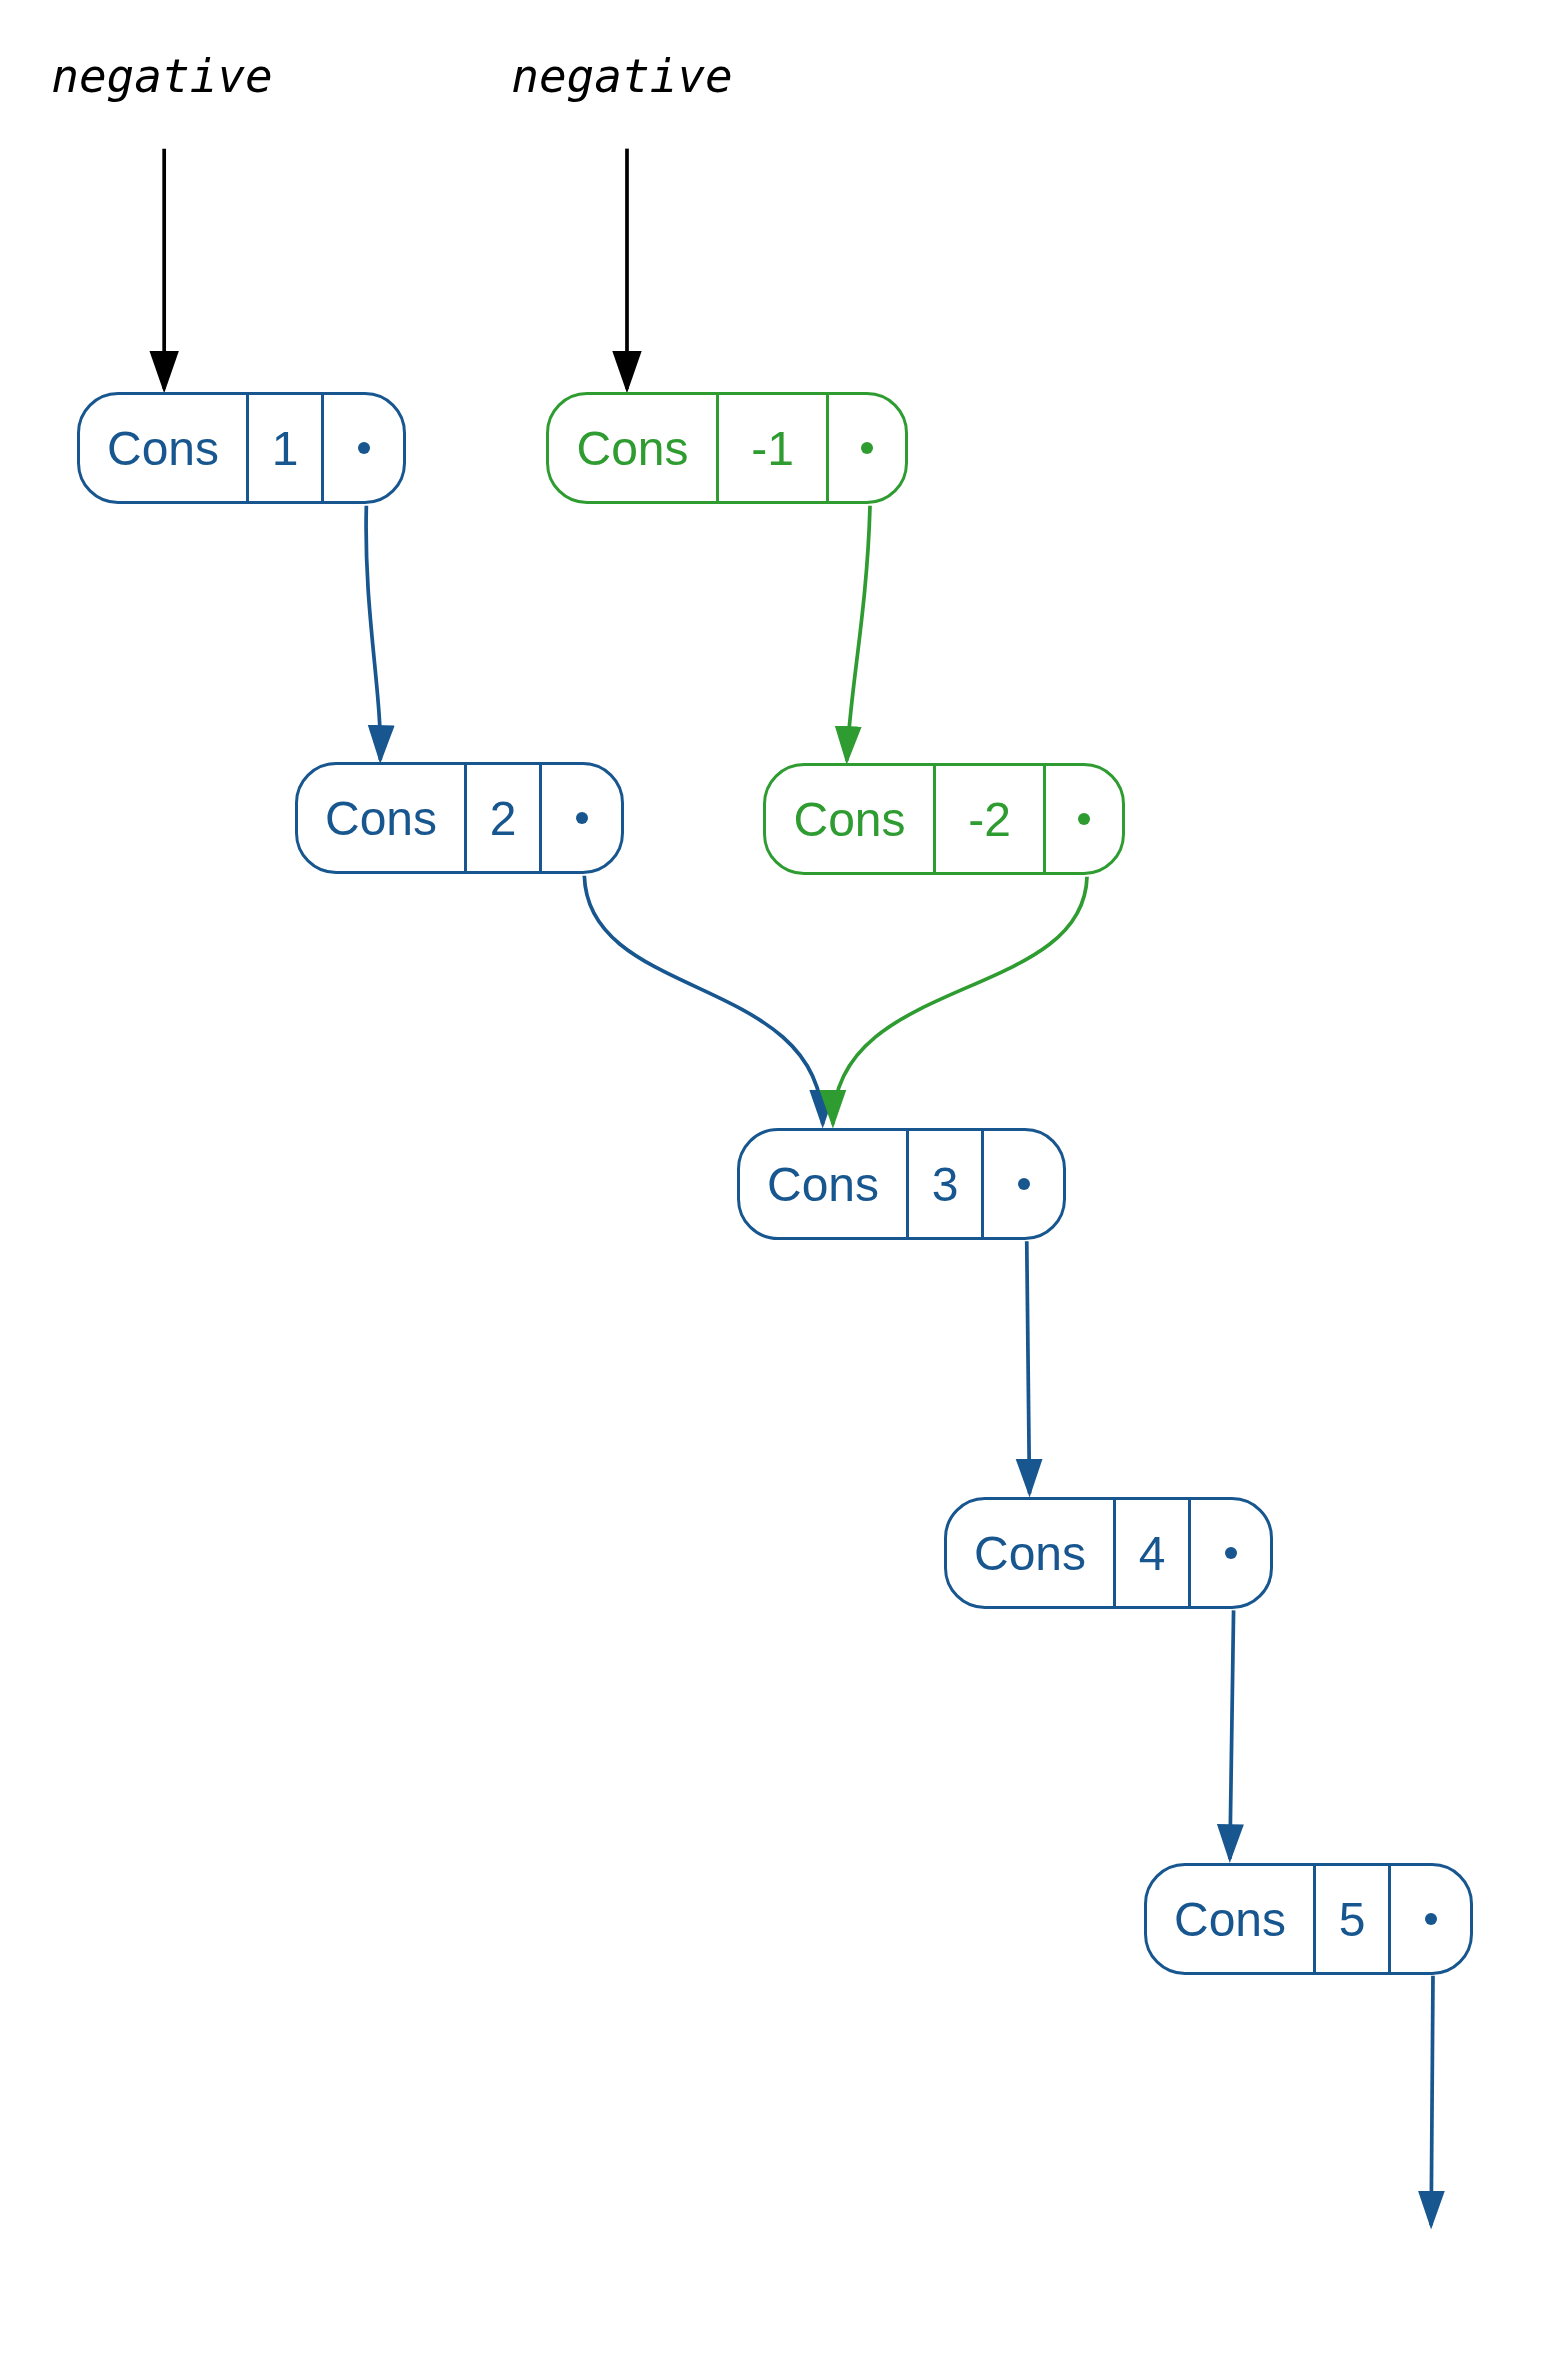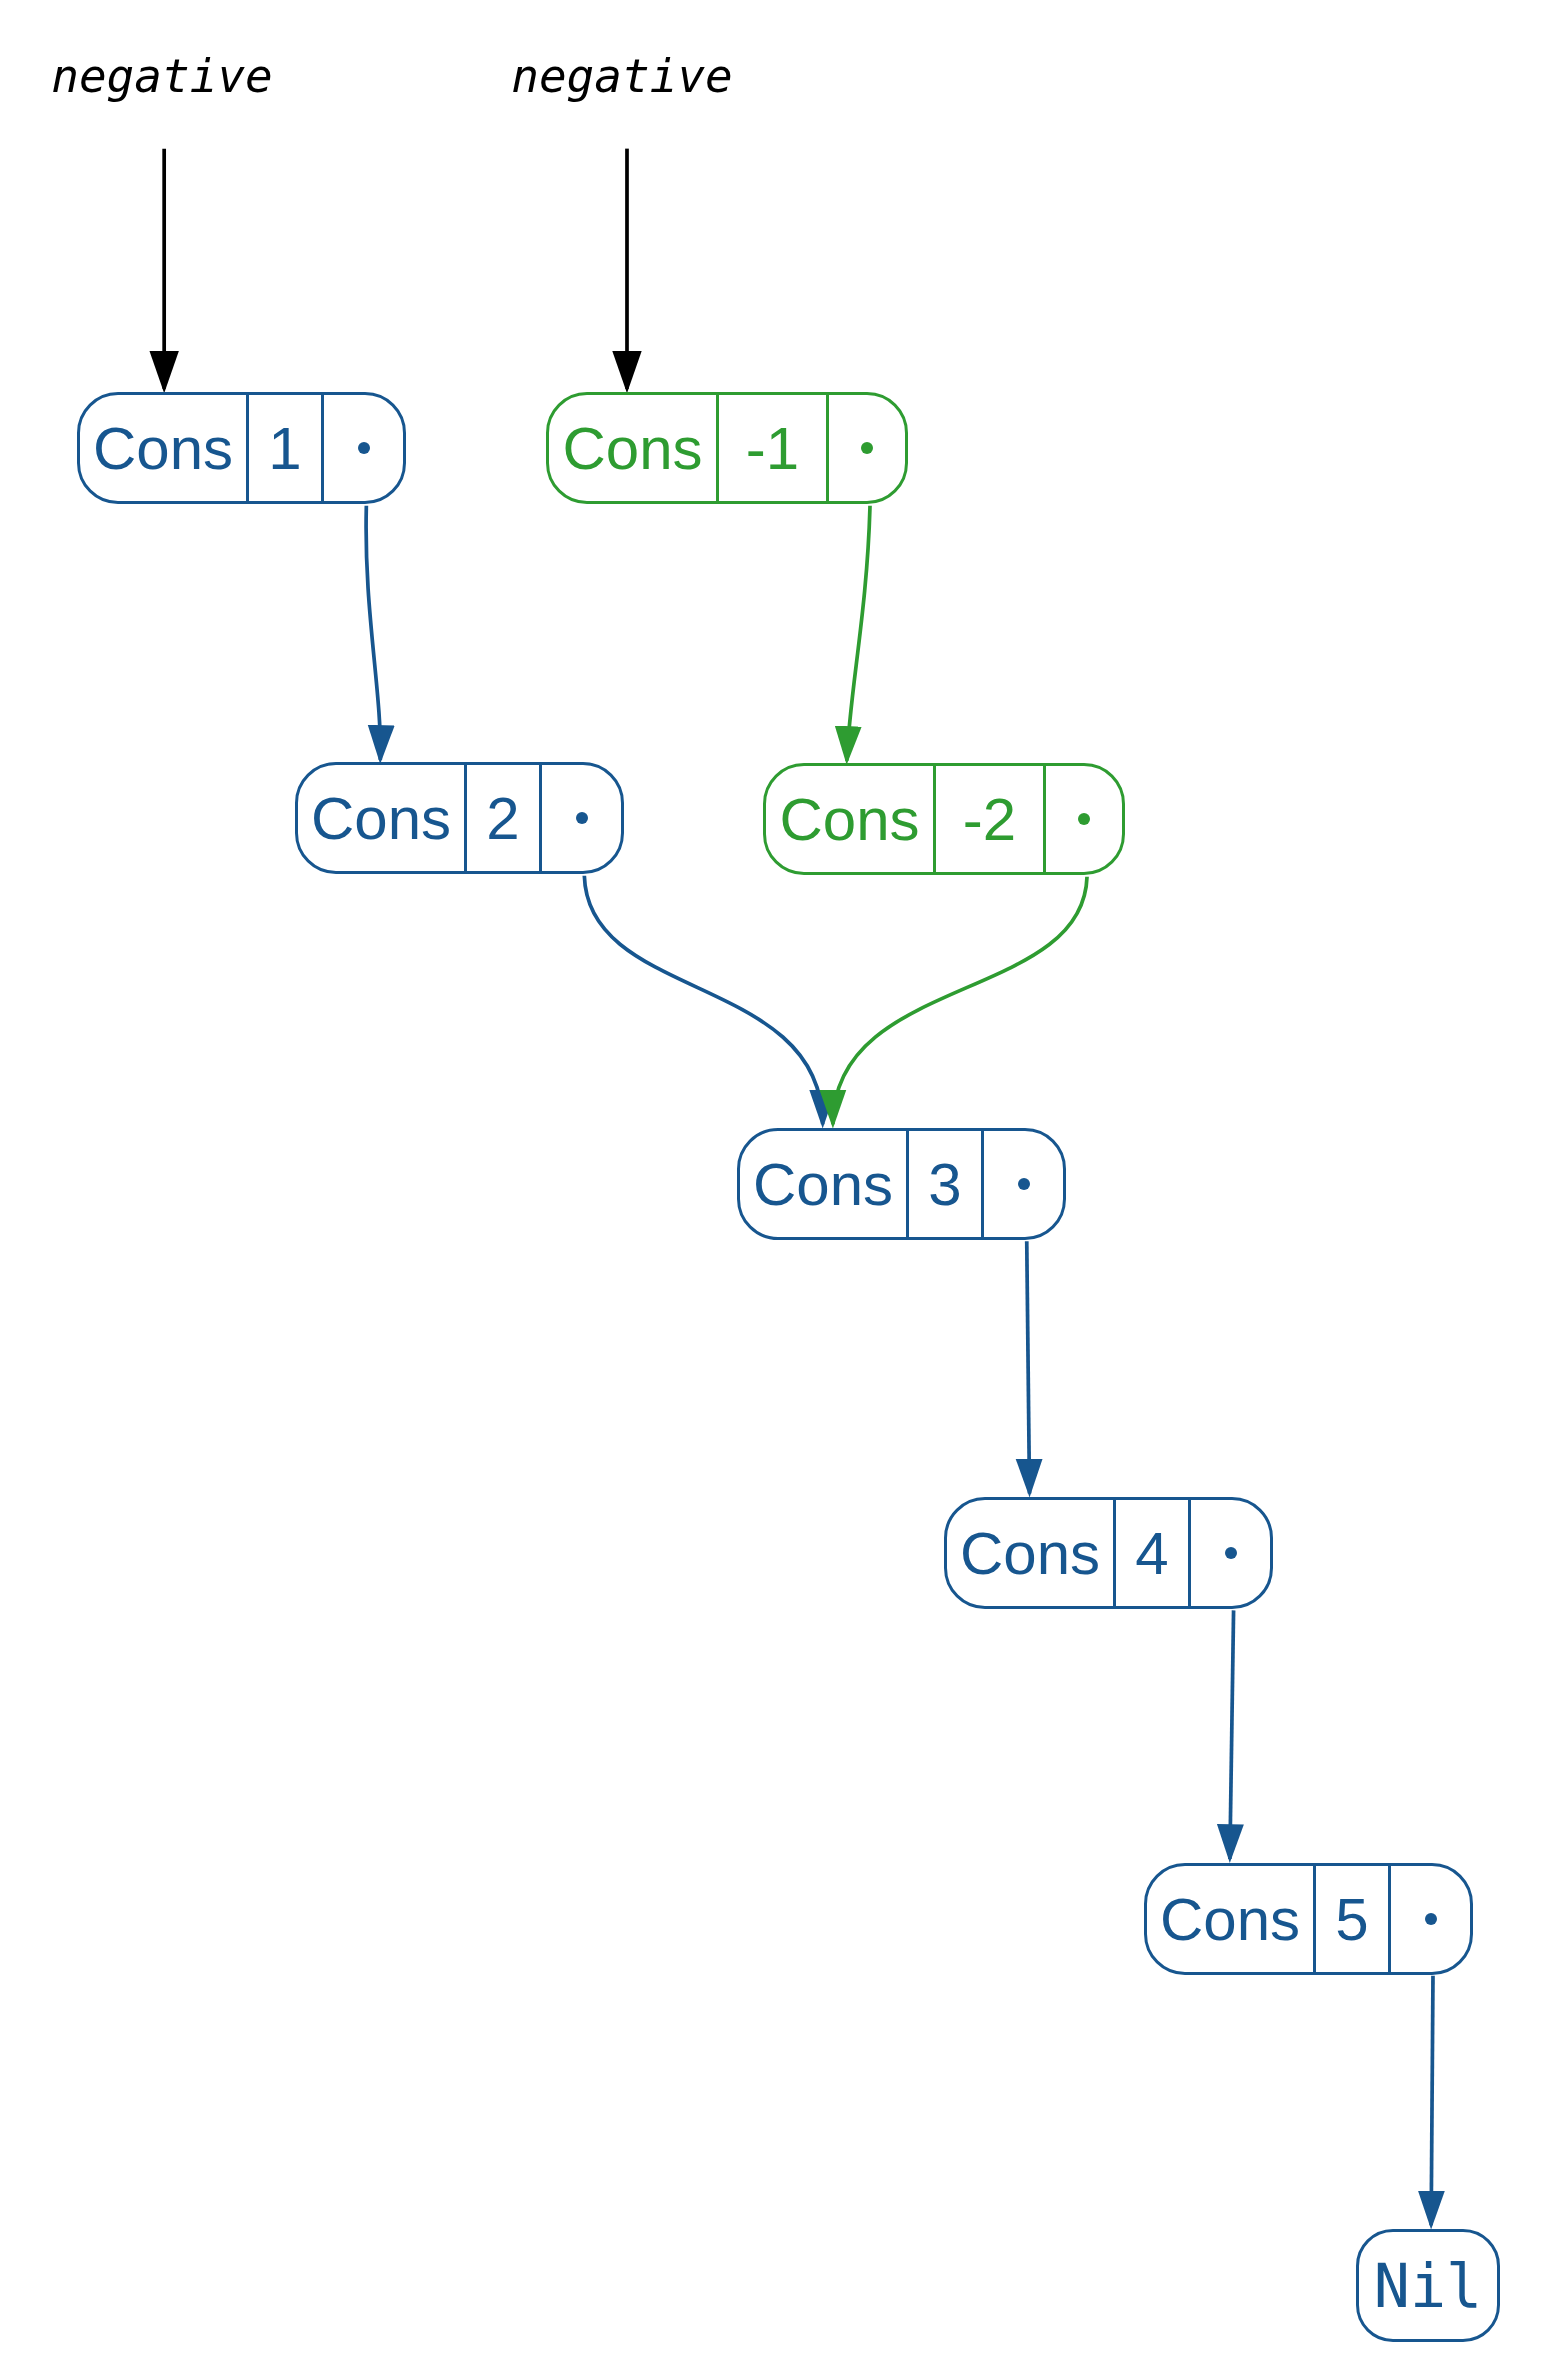--- a/index.html
+++ b/index.html
@@ -41,21 +41,21 @@
 
   .node {
     position: absolute;
     height: 112px;
     border: 3.7px solid;
     border-radius: 41px;
     box-sizing: border-box;
     display: flex;
     align-items: stretch;
     background: #ffffff;
-    font-size: 60px;
+    font-size: 48px;
   }
   .node.blue  { border-color: var(--blue, #17568f); color: var(--blue, #17568f); }
   .node.green { border-color: var(--green, #2e9c31); color: var(--green, #2e9c31); }
   .cell {
     display: flex;
     align-items: center;
     justify-content: center;
     box-sizing: border-box;
   }
   .cell.tag  { flex: 1 1 auto; }
@@ -171,18 +171,15 @@
   </div>
 
   <div class="node blue n-shared5">
     <div class="cell tag">Cons</div>
     <div class="cell val">5</div>
     <div class="cell next">
       <span class="dot"></span>
     </div>
   </div>
 
-  <div class="node blue nil n-nil">
-    <div class="cell tag">Nil</div>
-  </div>
 
 </div>
 
 
 </body></html>

